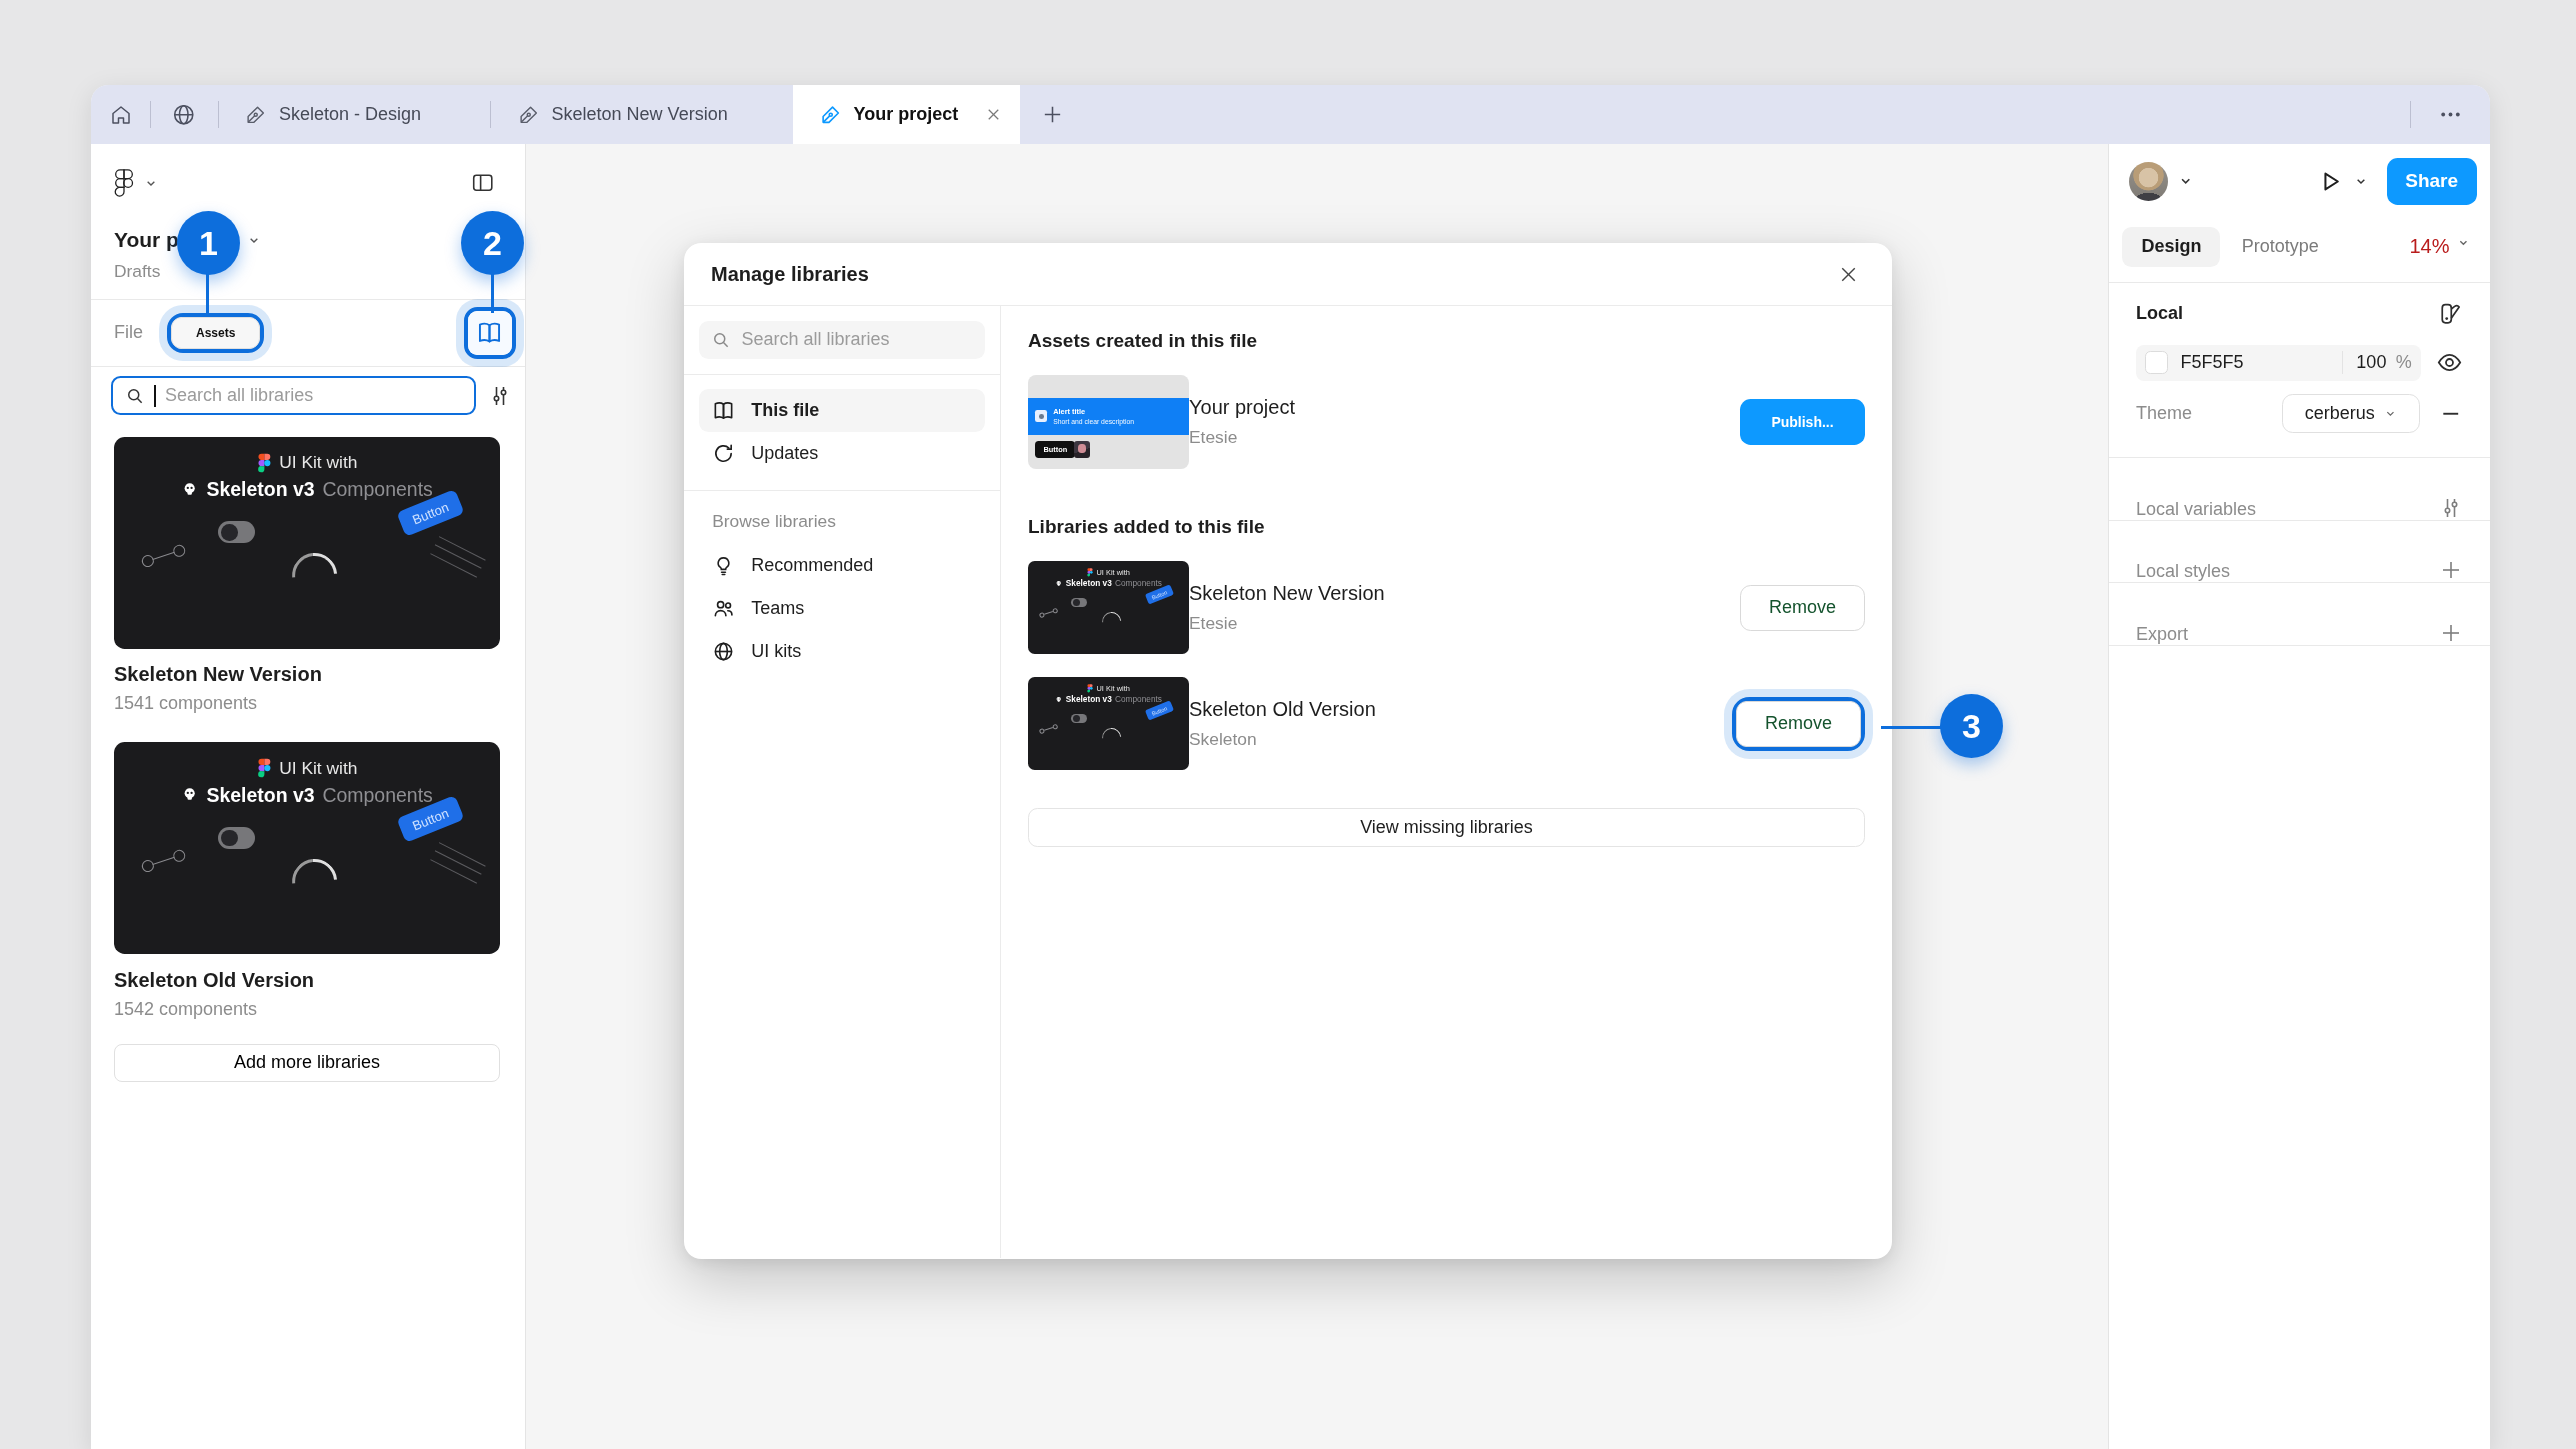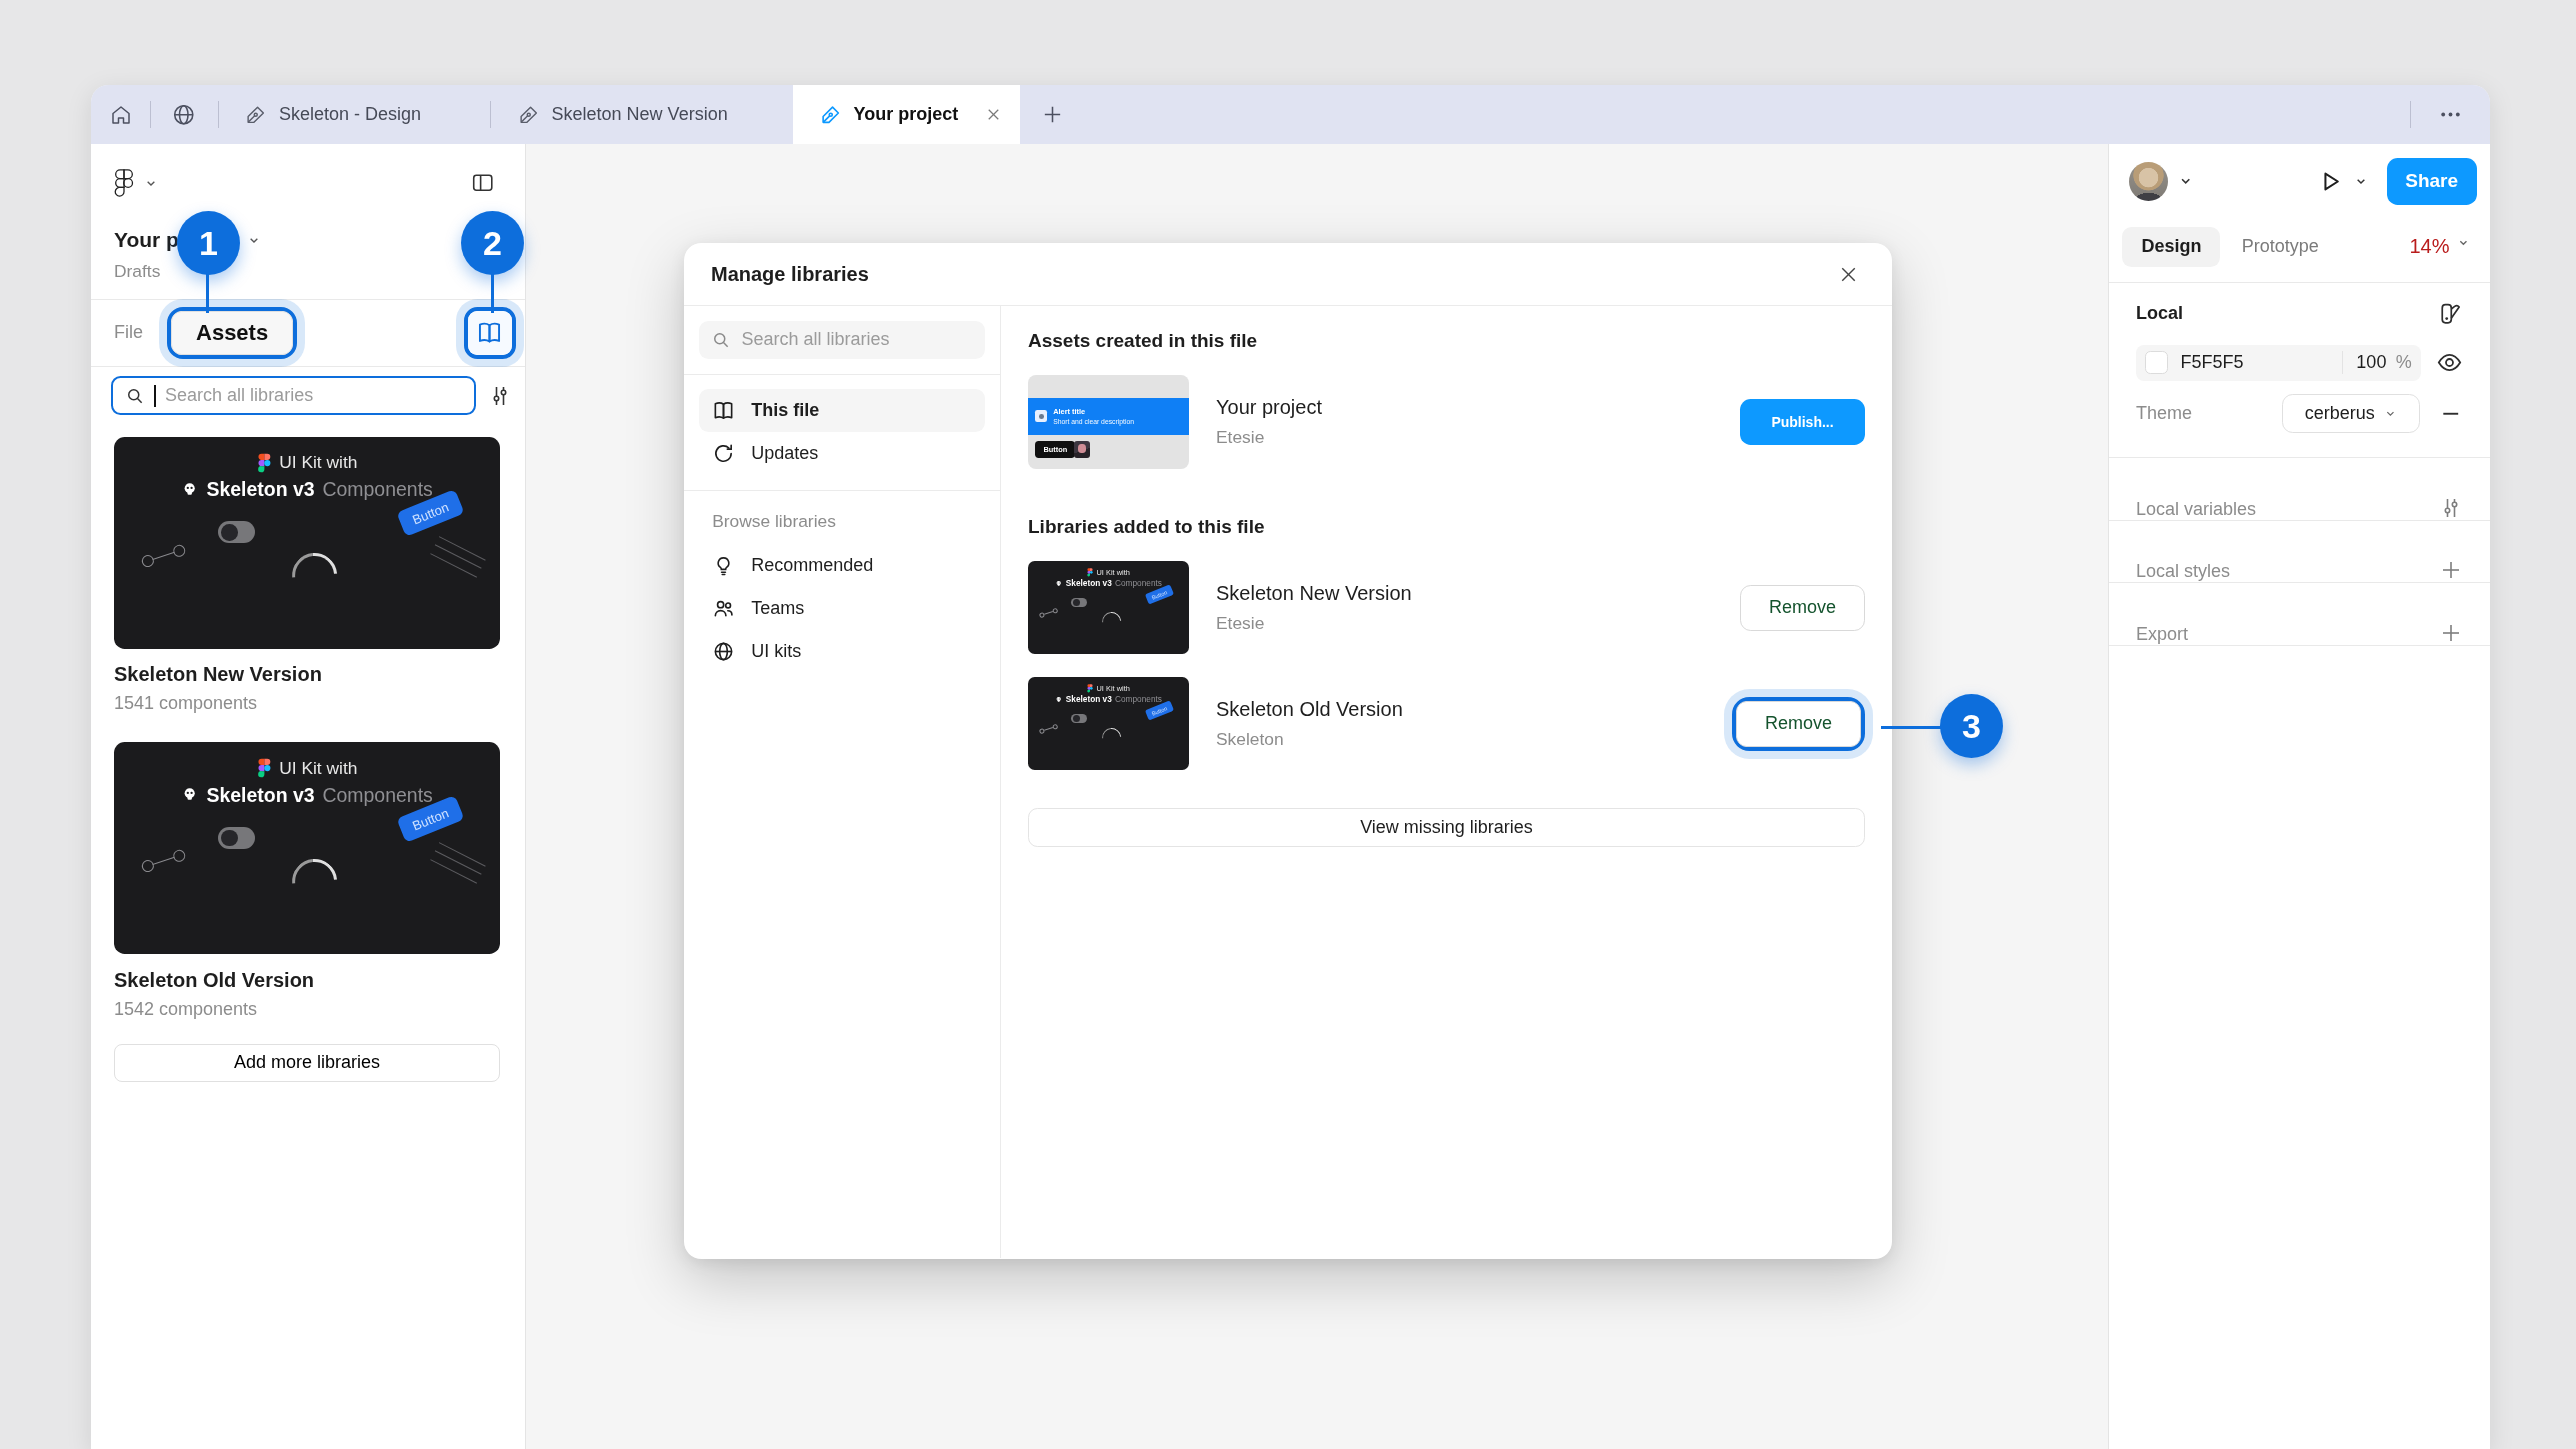--- a/index.html
+++ b/index.html
@@ -58,21 +58,21 @@
   .divider-h { height:0.7px; background:#E9E9E9; }
   .sl-tabs { height:67px; display:flex; align-items:center; padding:0 9.4px 0 23px; position:relative; }
   .sl-file { font-size:18px; color:#8C8C8C; margin-right:24px; }
   .ring {
     border:4px solid #0D6EDC; border-radius:16px;
     box-shadow:0 0 0 8px rgba(13,110,220,0.16);
     background:#fff; display:inline-flex;
   }
   .assets-pill {
     background:#F7F7F7; border:1.3px solid #E0E0E0; border-radius:10.7px;
-    padding:8px 24px; font-size:22px; font-weight:700; color:#111;
+    padding:8px 24px; font-size:12px; font-weight:700; color:#111;
   }
   .book-pill {
     width:44px; height:44px; border-radius:9.4px; background:#F6FAFF;
     display:flex; align-items:center; justify-content:center; color:#0D6EDC;
   }
   .sl-tabs .grow { flex:1; }
   .sl-search-row { display:flex; align-items:center; padding:9.4px 13.4px 9.4px 20px; gap:12px; }
   .search-box {
     flex:1; height:39px; border:2px solid #0D6EDC; border-radius:9.4px;
     display:flex; align-items:center; padding:0 12px; gap:9.4px; background:#fff;
@@ -137,21 +137,21 @@
   }
   .m-nav-div { height:0.7px; background:#EBEBEB; margin:14.8px -14.8px; }
   .m-item {
     height:43px; border-radius:9.4px; display:flex; align-items:center; gap:16px;
     padding:0 13.4px; font-size:18px; color:#1E1E1E;
   }
   .m-item.sel { background:#F5F5F5; font-weight:700; }
   .m-label { font-size:17.4px; color:#8C8C8C; padding:5.4px 13.4px 12px; }
   .m-content { flex:1; padding:24px 27px; position:relative; }
   .m-h { font-size:19px; font-weight:700; }
-  .m-row { display:flex; align-items:center; gap:27px; margin:23px 0 0; }
+  .m-row { display:flex; align-items:center; margin:23px 0 0; }
   .m-row .info { flex:1; }
   .m-row .rt { font-size:20px; }
   .m-row .rs { font-size:17.4px; color:#8C8C8C; margin-top:8px; }
   .btn-publish {
     width:125px; height:46px; background:#0D99FF; color:#fff; border:none; border-radius:10.7px;
     font-size:14px; font-weight:700; font-family:inherit;
   }
   .btn-remove {
     width:125px; height:46px; background:#fff; color:#14532d; border:1.3px solid #D9D9D9; border-radius:10.7px;
     font-size:18px; font-family:inherit;

